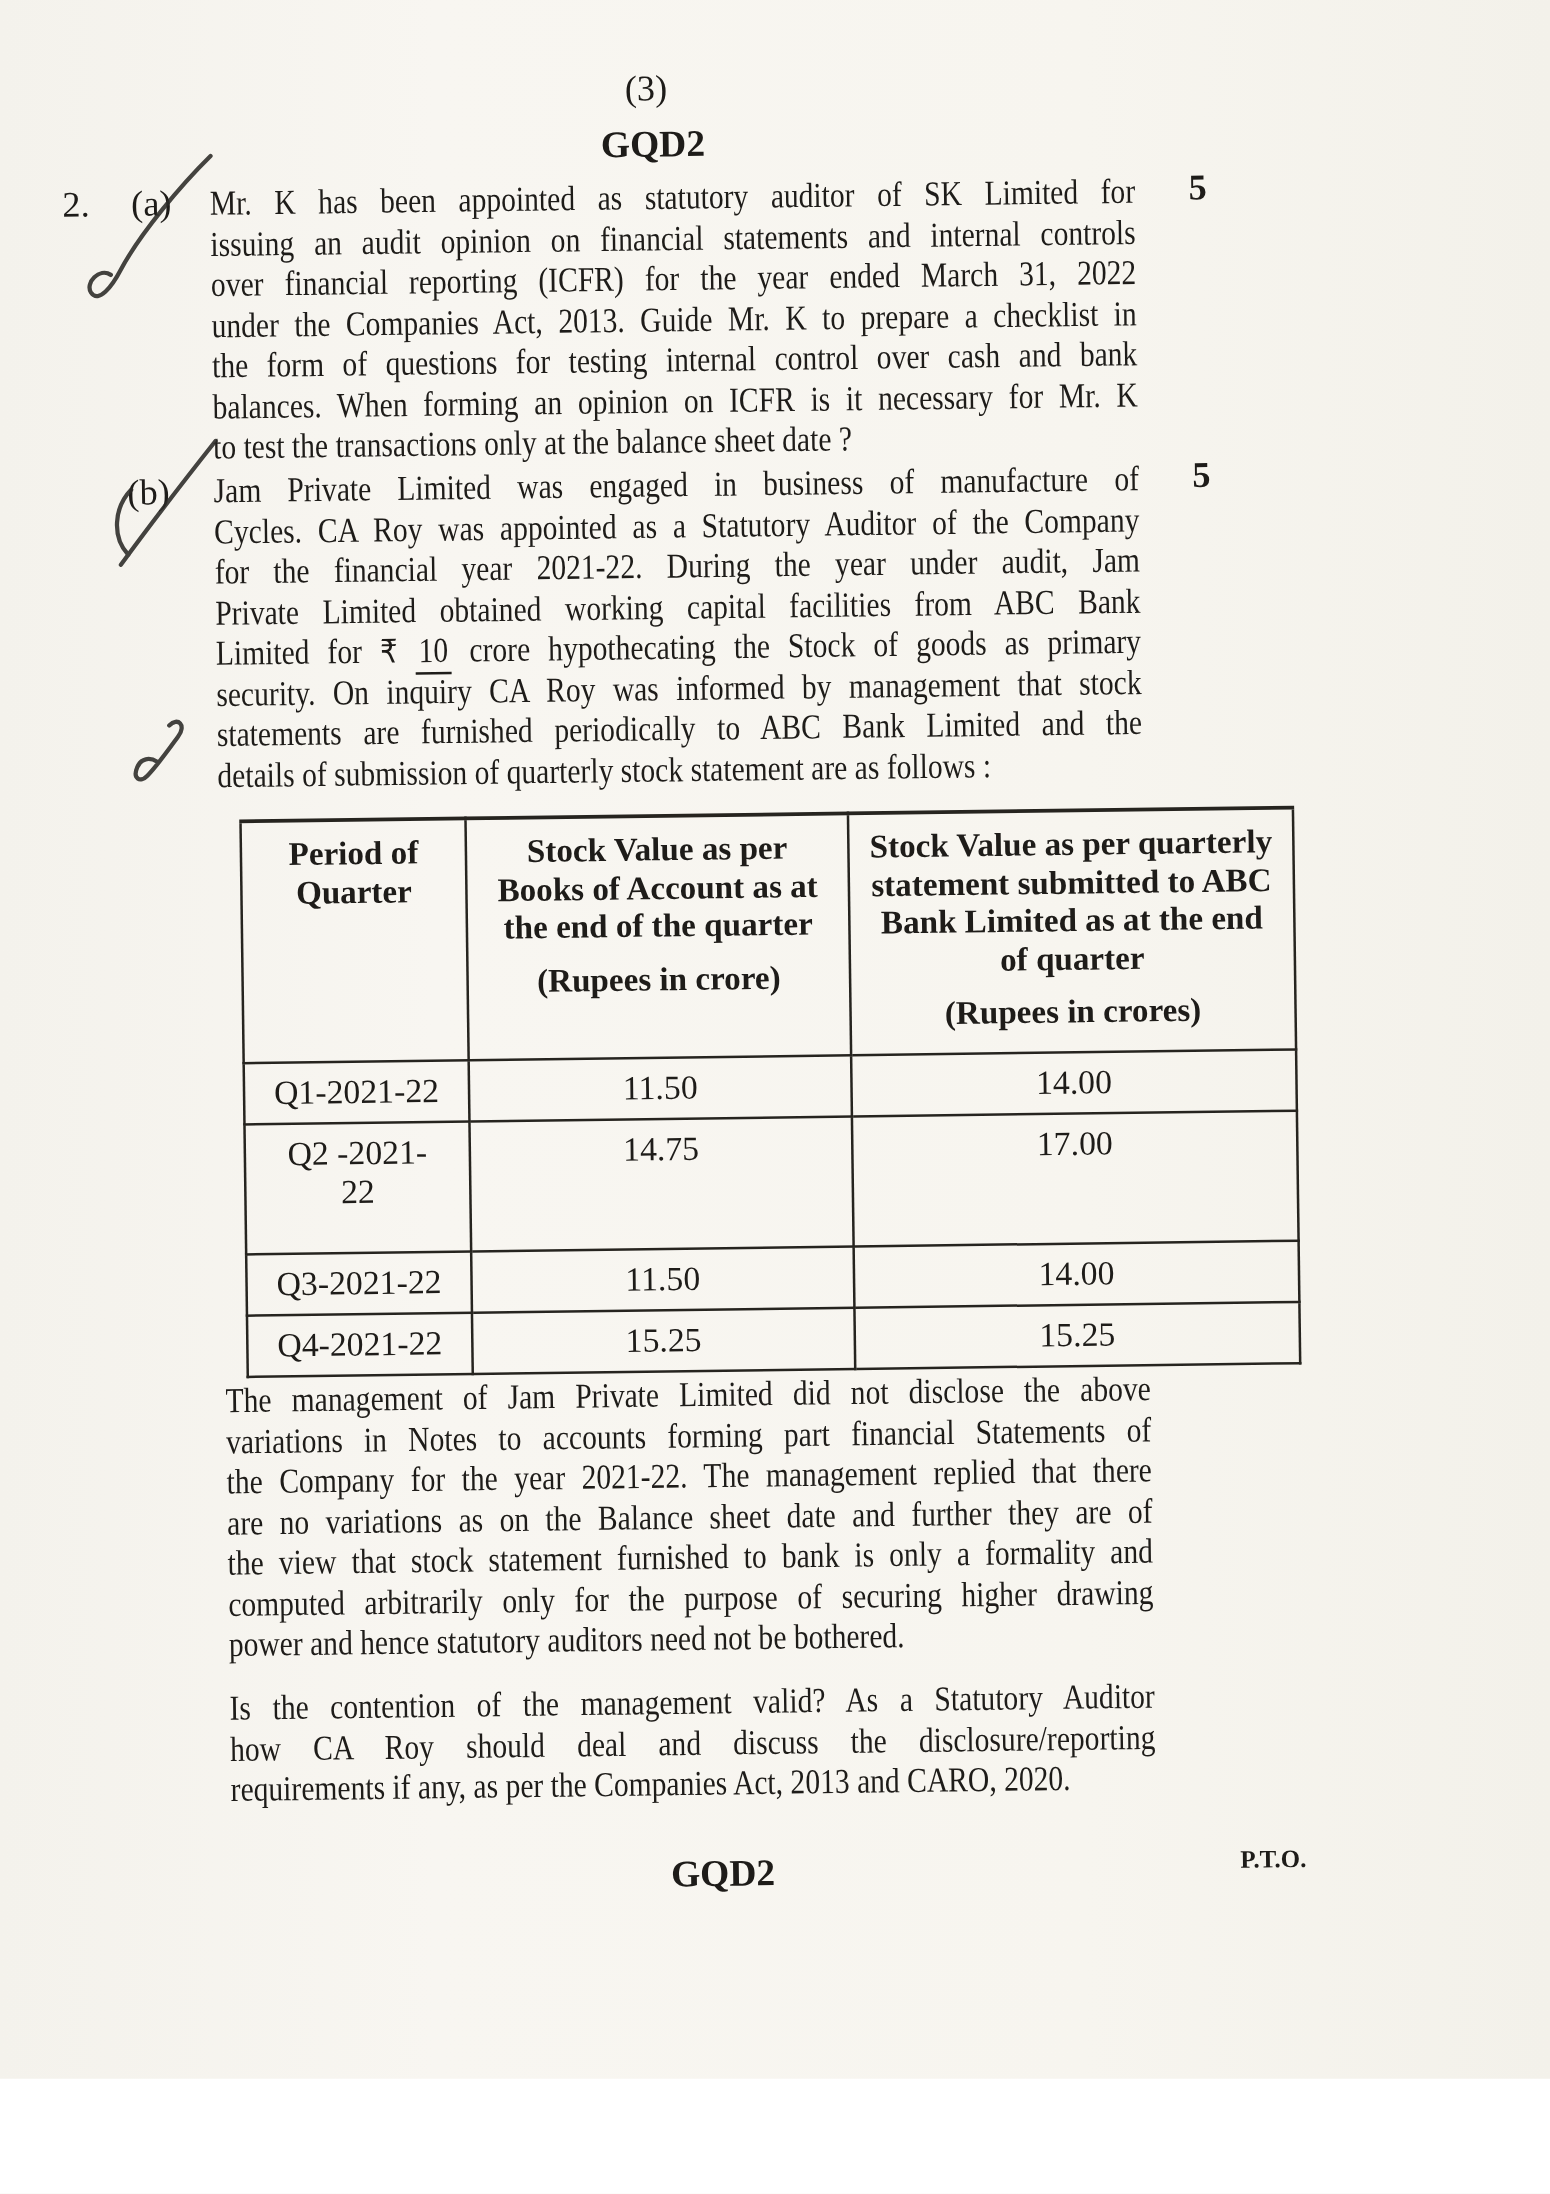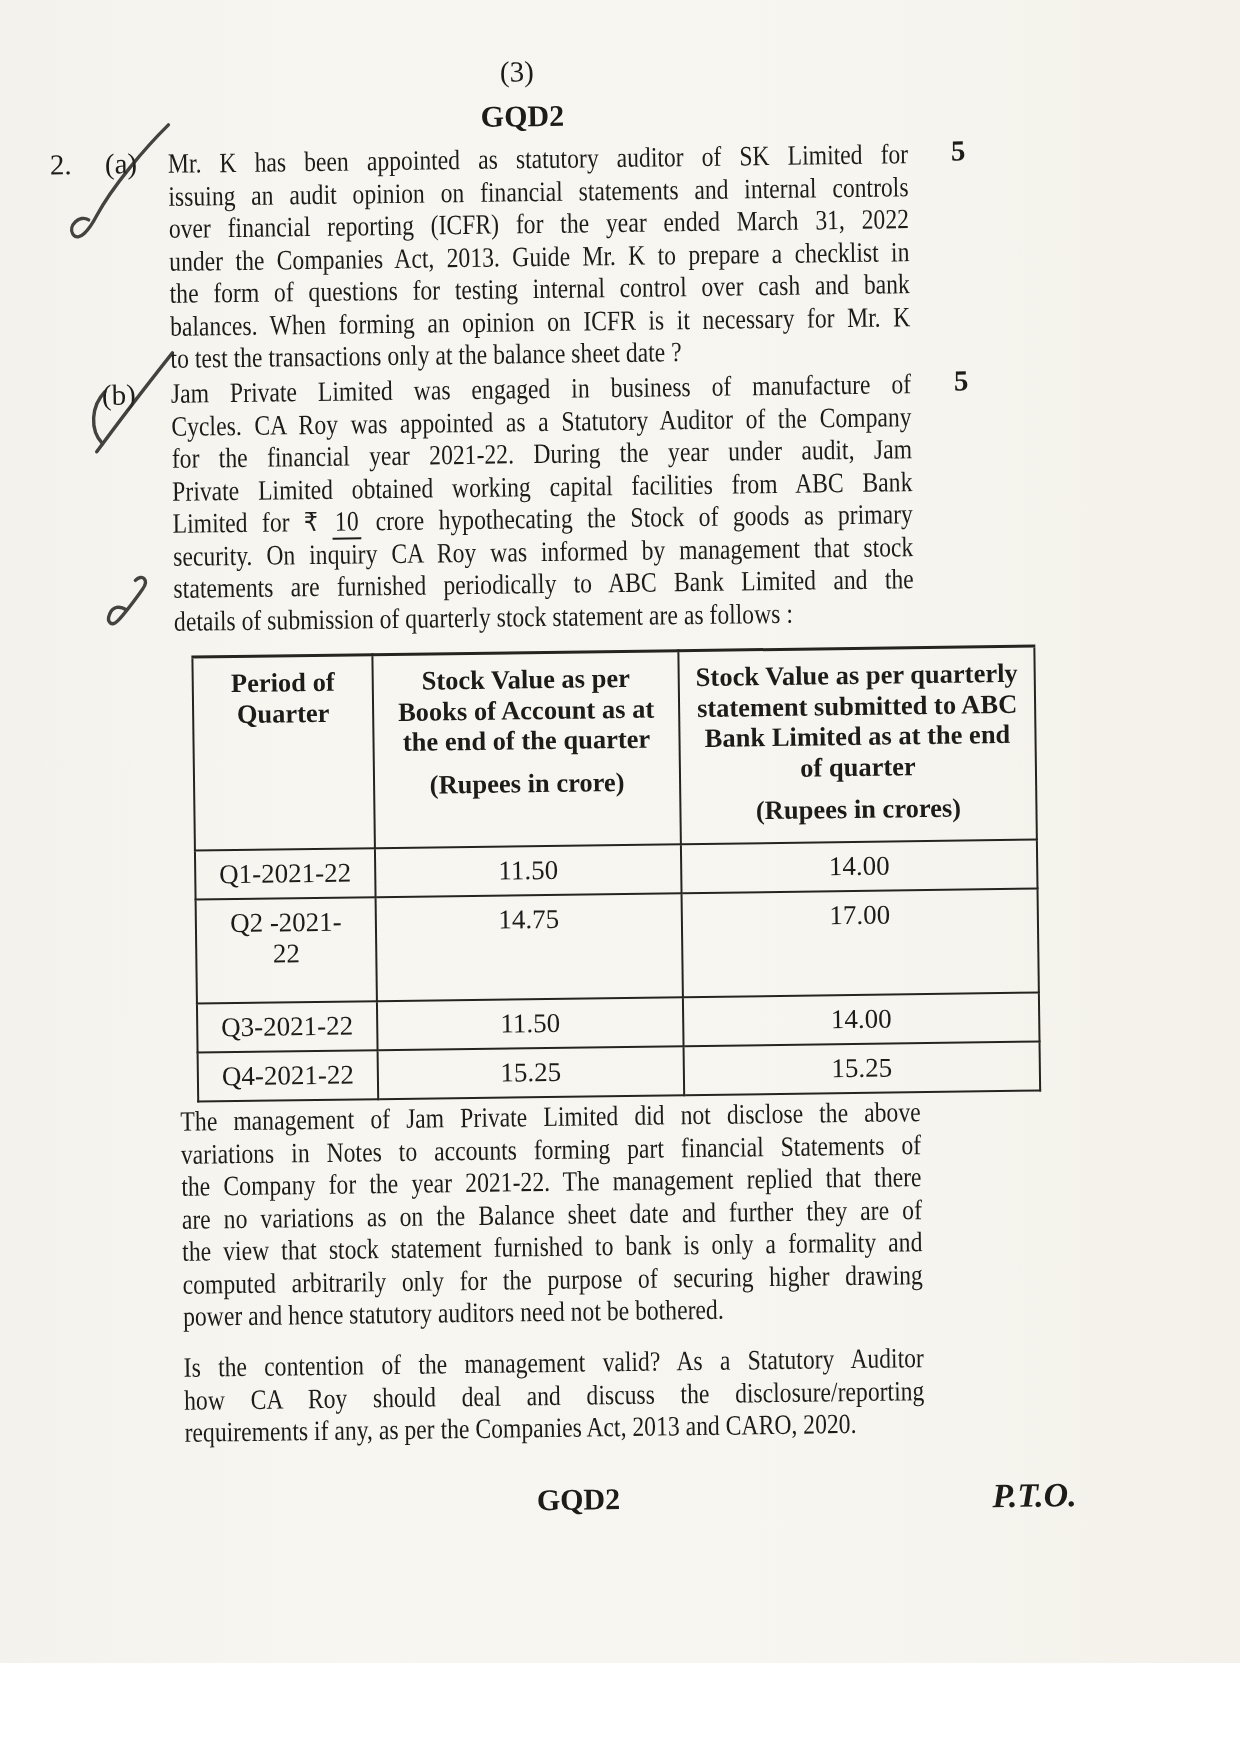--- a/index.html
+++ b/index.html
@@ -29,21 +29,21 @@
   table.stock{position:absolute;left:192px;top:650px;border-collapse:collapse;}
   table.stock th,table.stock td{border:2.4px solid #26241f;white-space:pre-line;text-align:center;}
   table.stock th{font-size:26.5px;line-height:30.5px;font-weight:bold;vertical-align:top;padding:10px 6px 16px;}
   table.stock td{font-size:27px;line-height:31px;vertical-align:top;padding:8px 6px;}
   .c1{width:166px;} .c2{width:292px;} .c3{width:342px;}
   table.stock thead tr{border-top:3.5px solid #26241f;}
   table.stock .u{margin-top:12px;}
   table.stock tbody tr.tall td{height:86px;}
 
   .code-bottom{position:absolute;top:1482px;left:0;width:1136px;text-align:center;font-size:30px;font-weight:bold;}
-  .pto{position:absolute;top:1482px;left:982px;font-size:34px;font-weight:bold;font-style:italic;}
+  .pto{position:absolute;top:1482px;left:982px;font-size:20px;font-weight:bold;}
 
   svg.pen{position:absolute;left:0;top:0;pointer-events:none;}
 
   .footer-strip{position:absolute;left:0;bottom:0;width:1240px;height:92px;background:#ffffff;}
 </style>
 </head>
 <body>
 
 <div class="page">
   <div class="rot">

